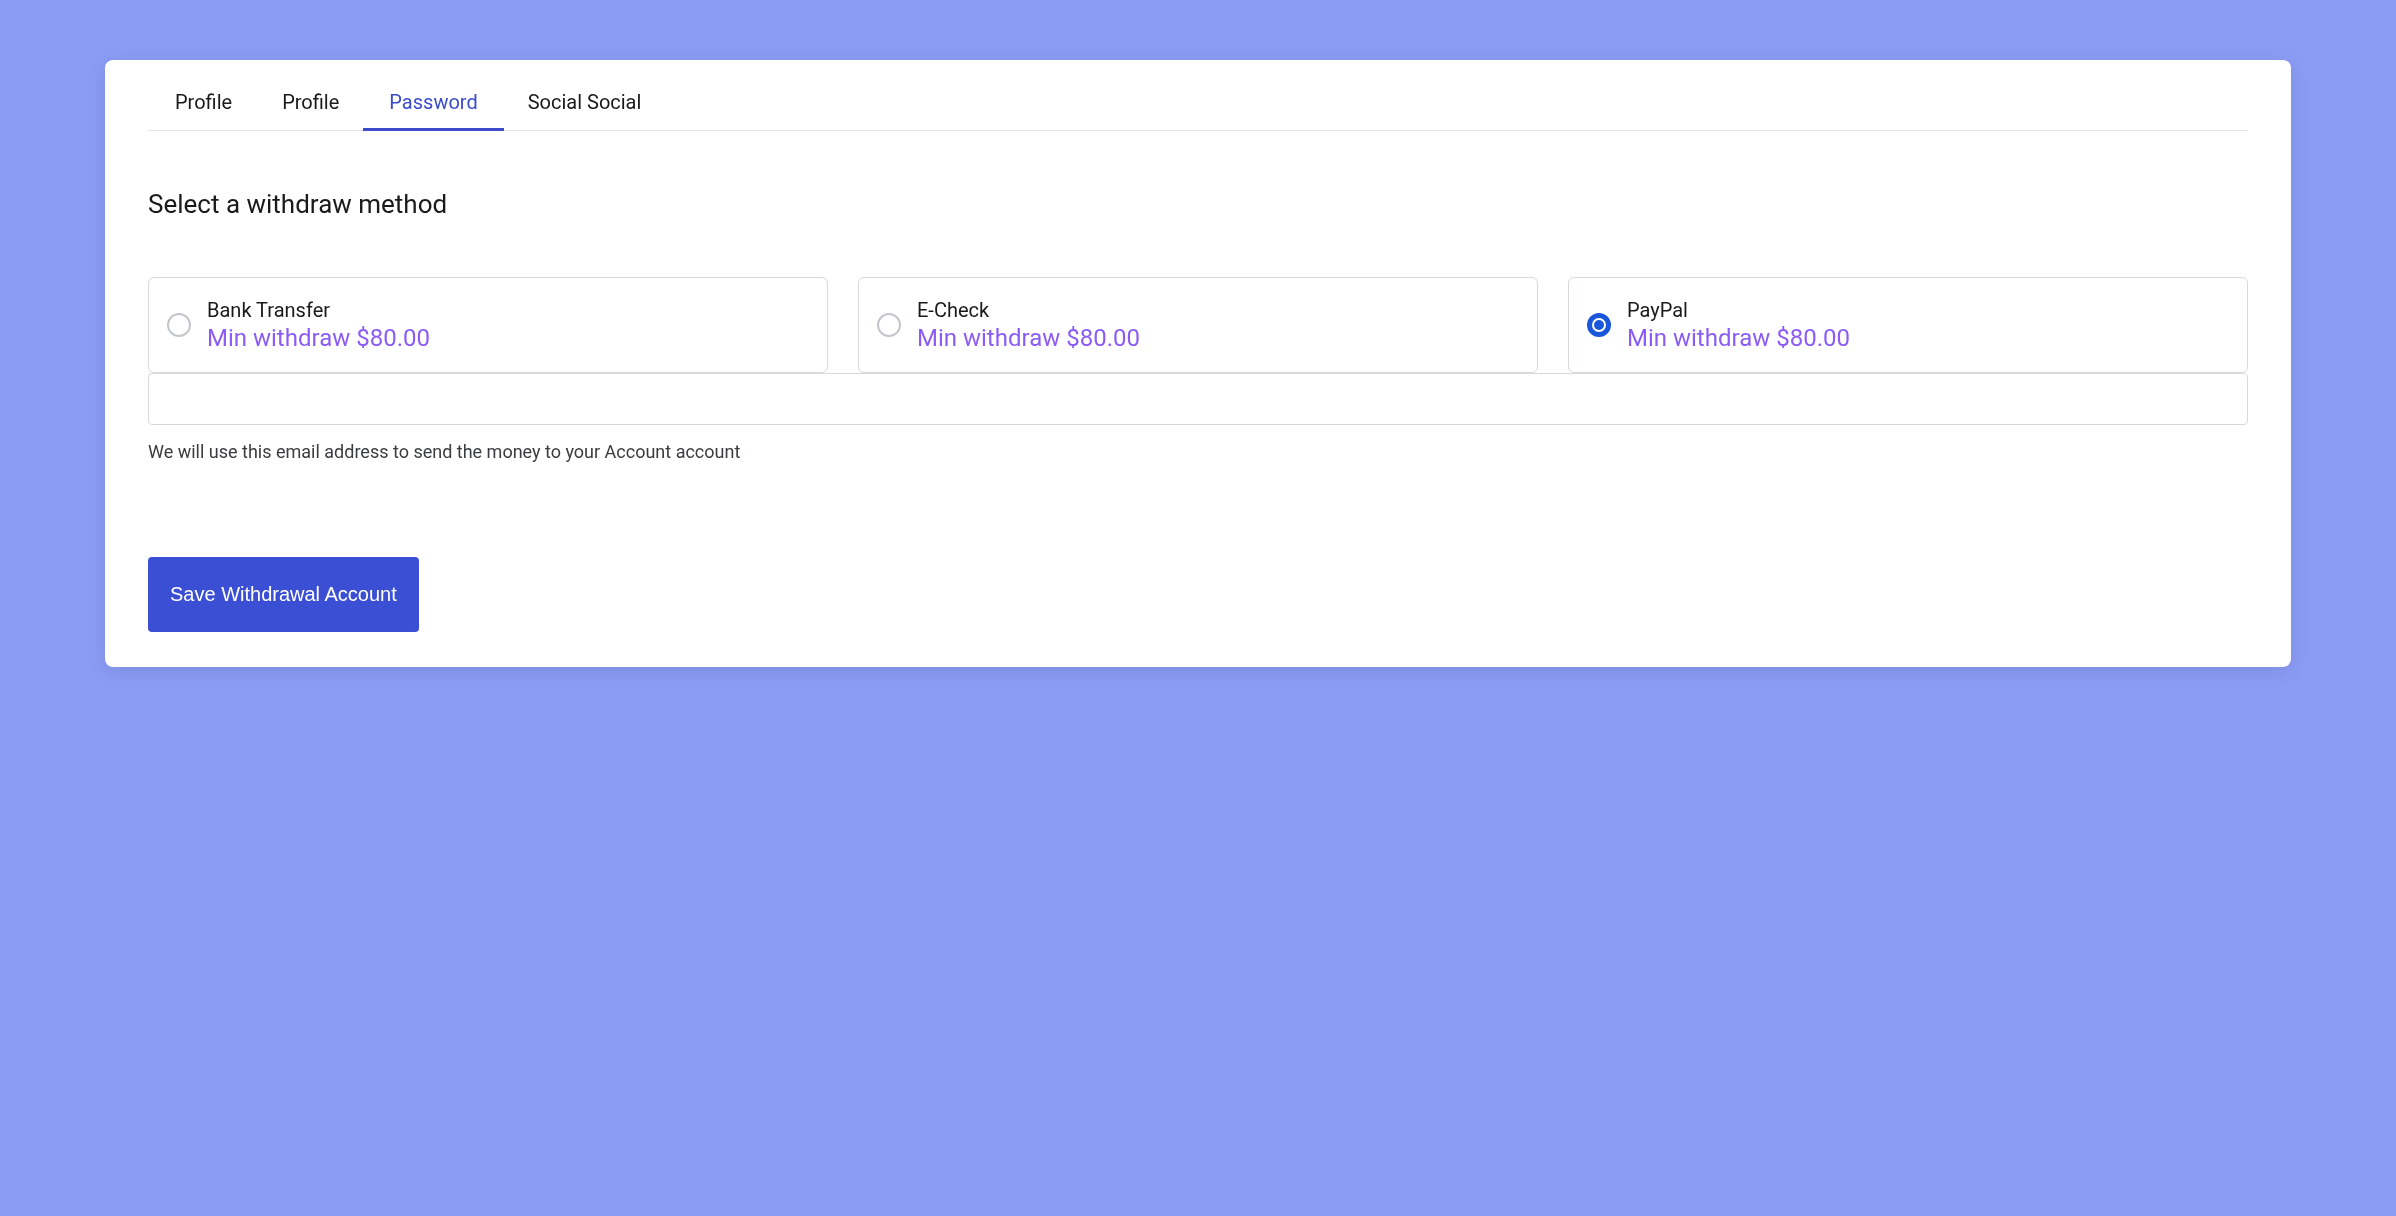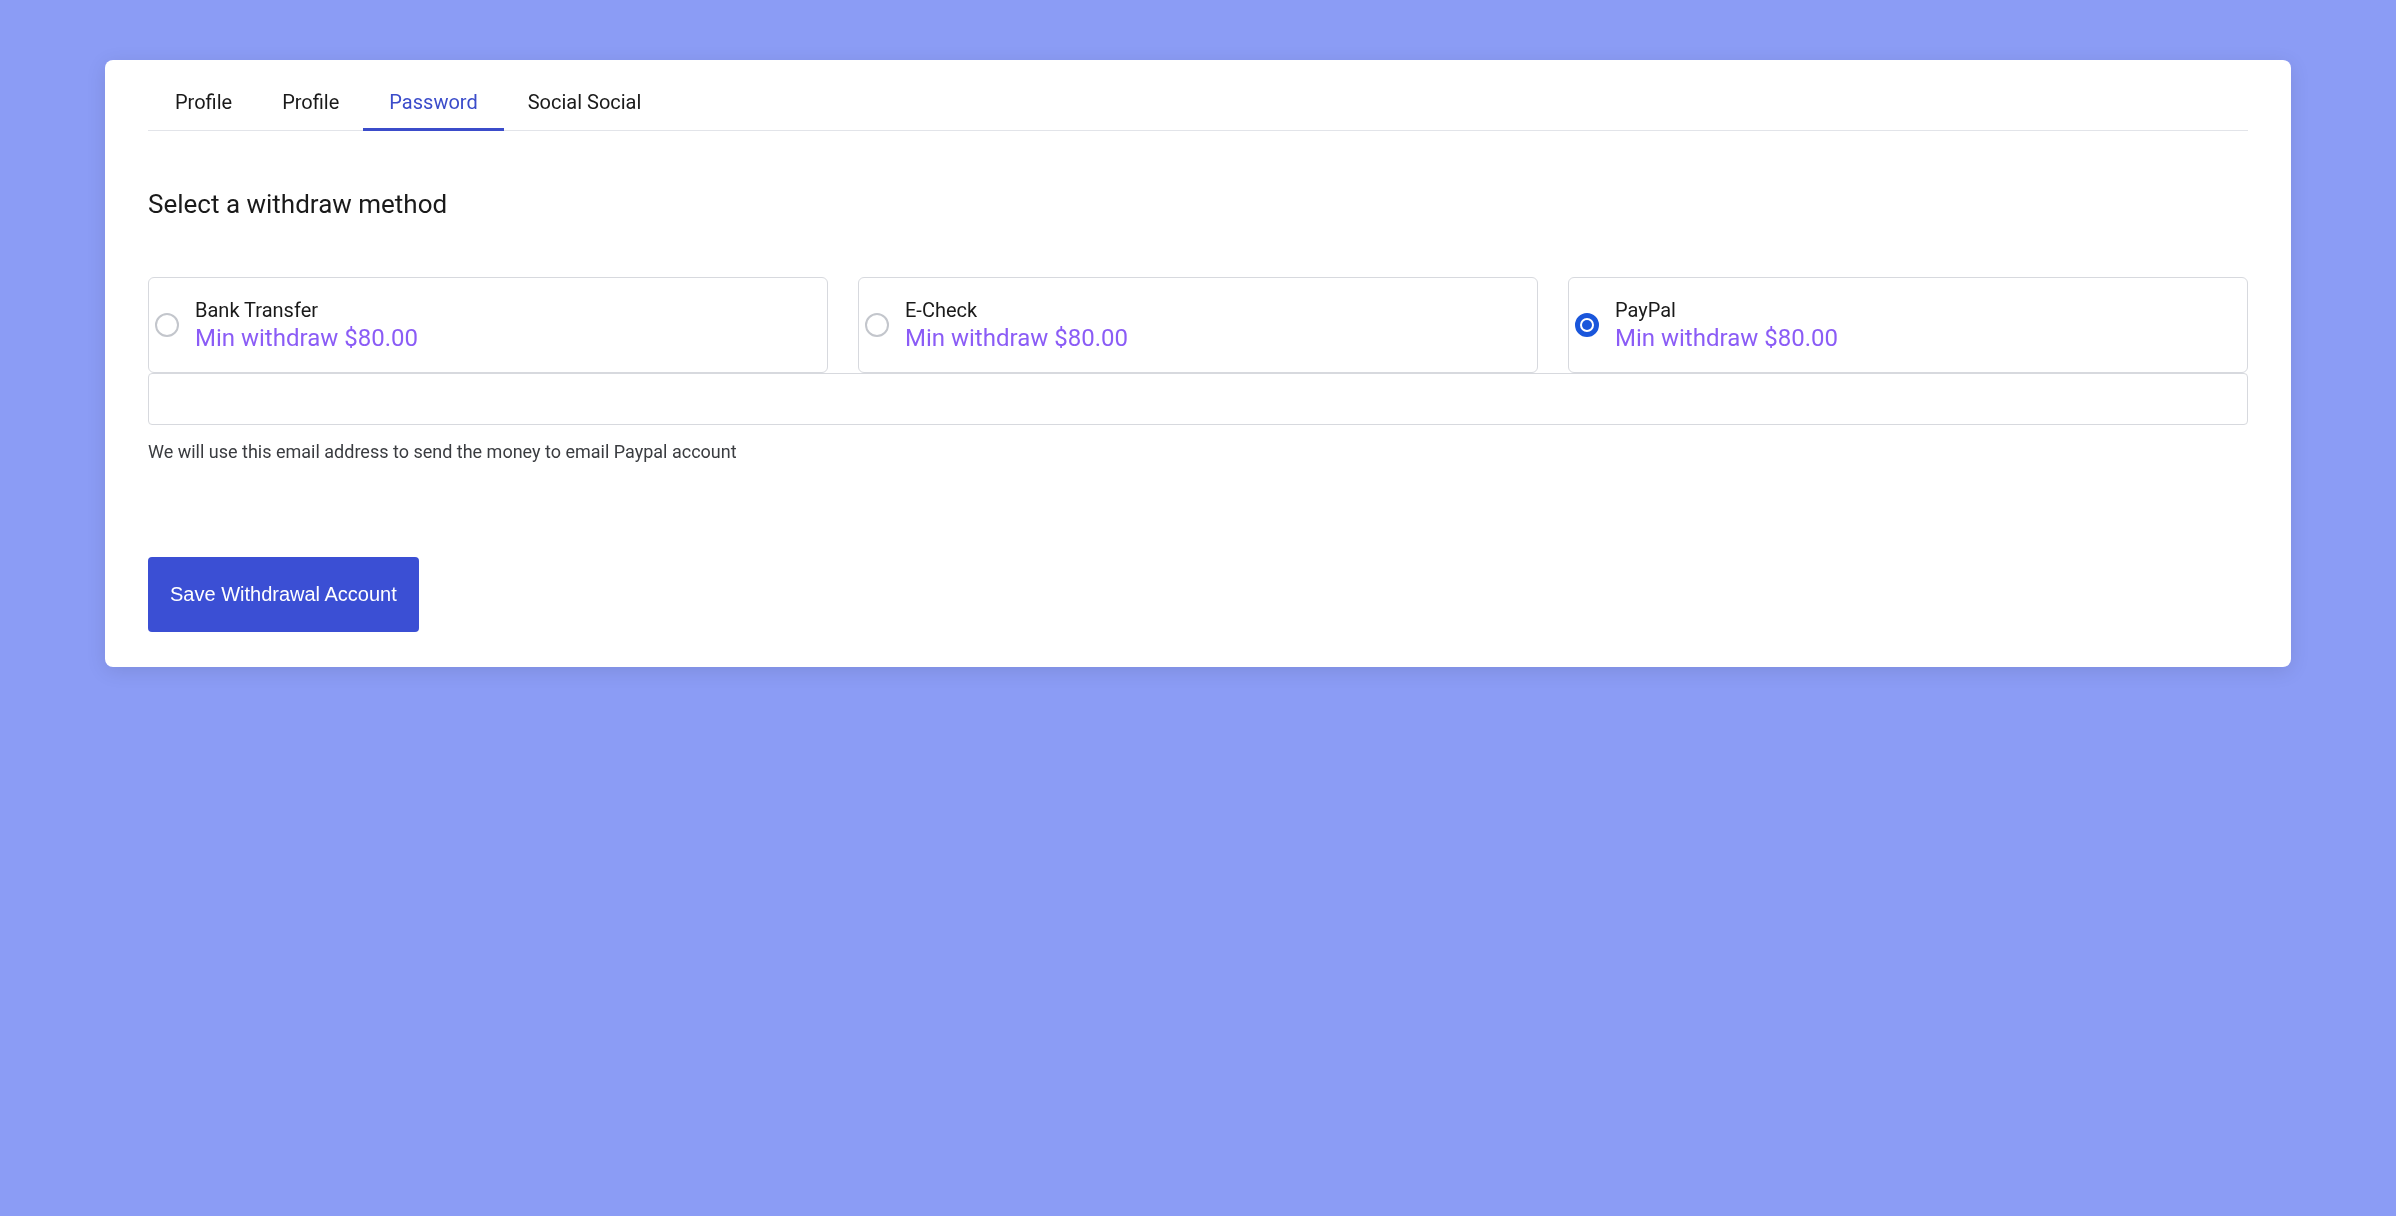--- a/index.html
+++ b/index.html
@@ -54,21 +54,21 @@
       margin-bottom: 58px;
     }
     .methods {
       display: flex;
       gap: 30px;
     }
     .method-card {
       flex: 1;
       border: 1px solid #d7d9de;
       border-radius: 6px;
-      padding: 20px 6px;
+      padding: 20px 18px;
       display: flex;
       align-items: center;
       gap: 16px;
       cursor: pointer;
     }
     .radio {
       width: 24px;
       height: 24px;
       border: 2px solid #c3c6cc;
       border-radius: 50%;
@@ -166,16 +166,16 @@
     <div class="method-card">
       <div class="radio selected"></div>
       <div class="method-text">
         <span class="method-name">PayPal</span>
         <span class="method-sub">Min withdraw $80.00</span>
       </div>
     </div>
   </div>
 
   <input type="text" class="text-input" value="" style="">
-  <div class="helper-text">We will use this email address to send the money to email Paypal account</div>
+  <div class="helper-text">We will use this email address to send the money to your Account account</div>
 
   <button class="save-button">Save Withdrawal Account</button>
 </div>
 
 </body></html>

